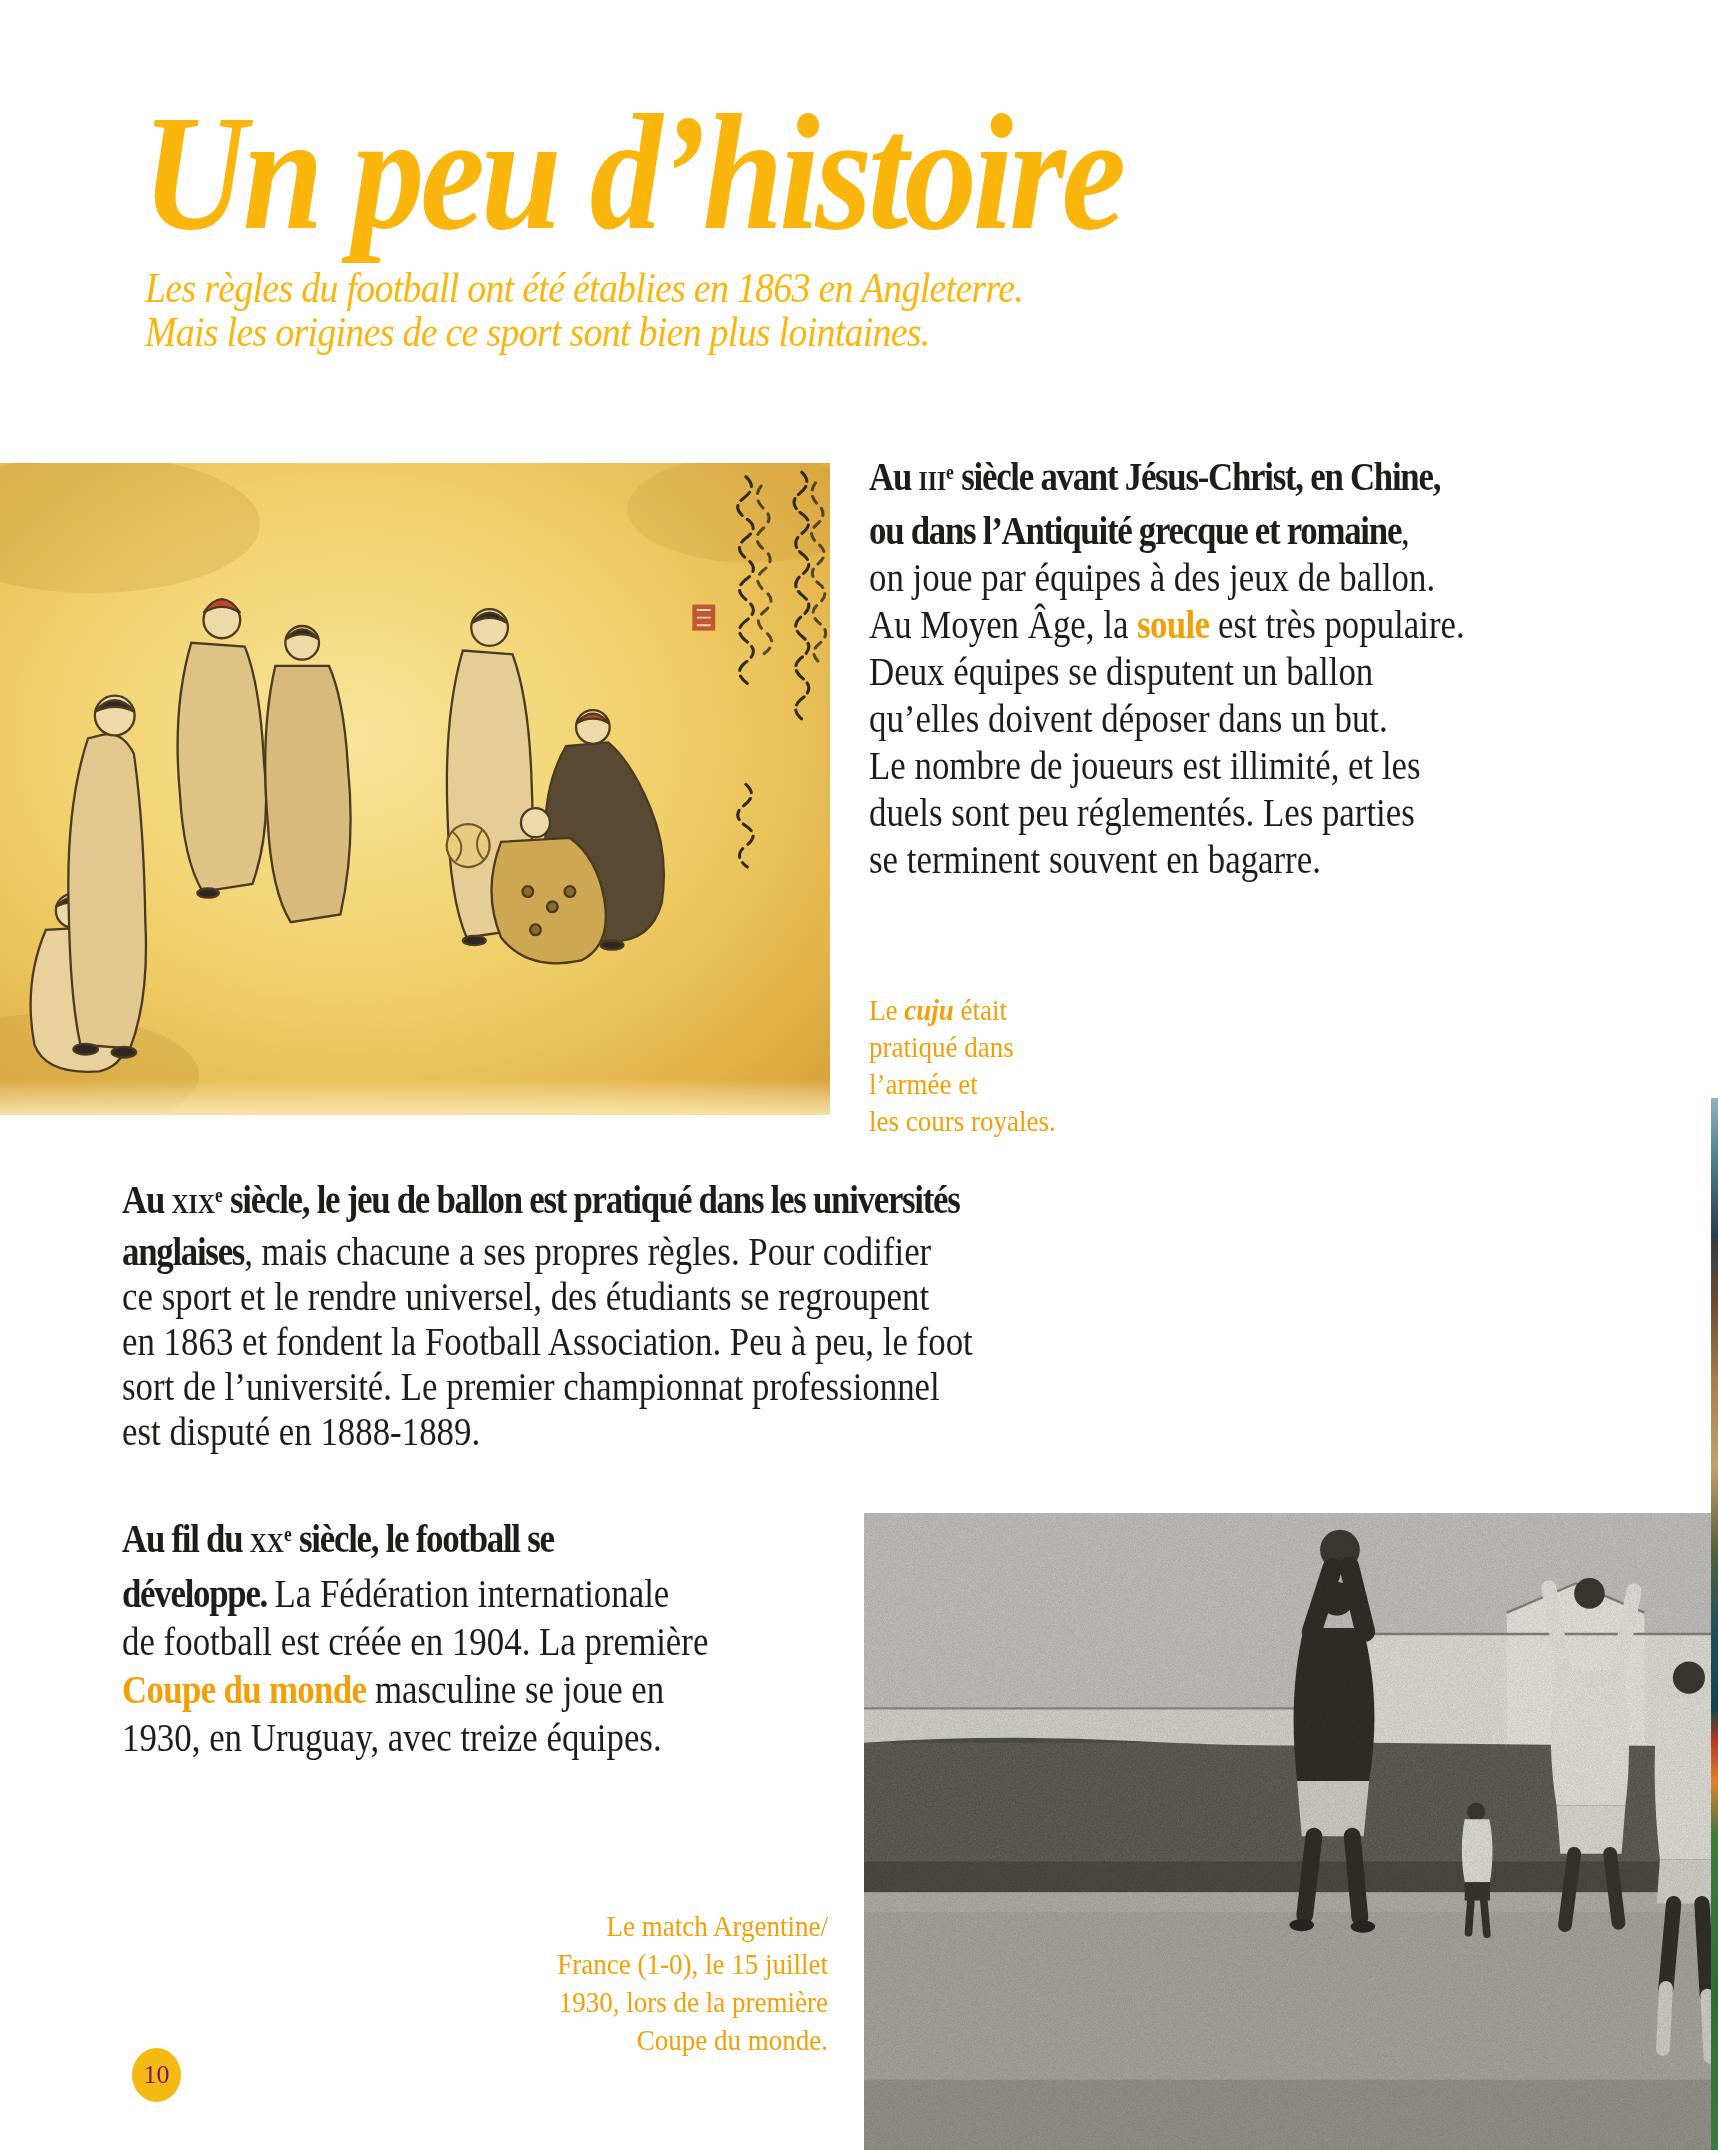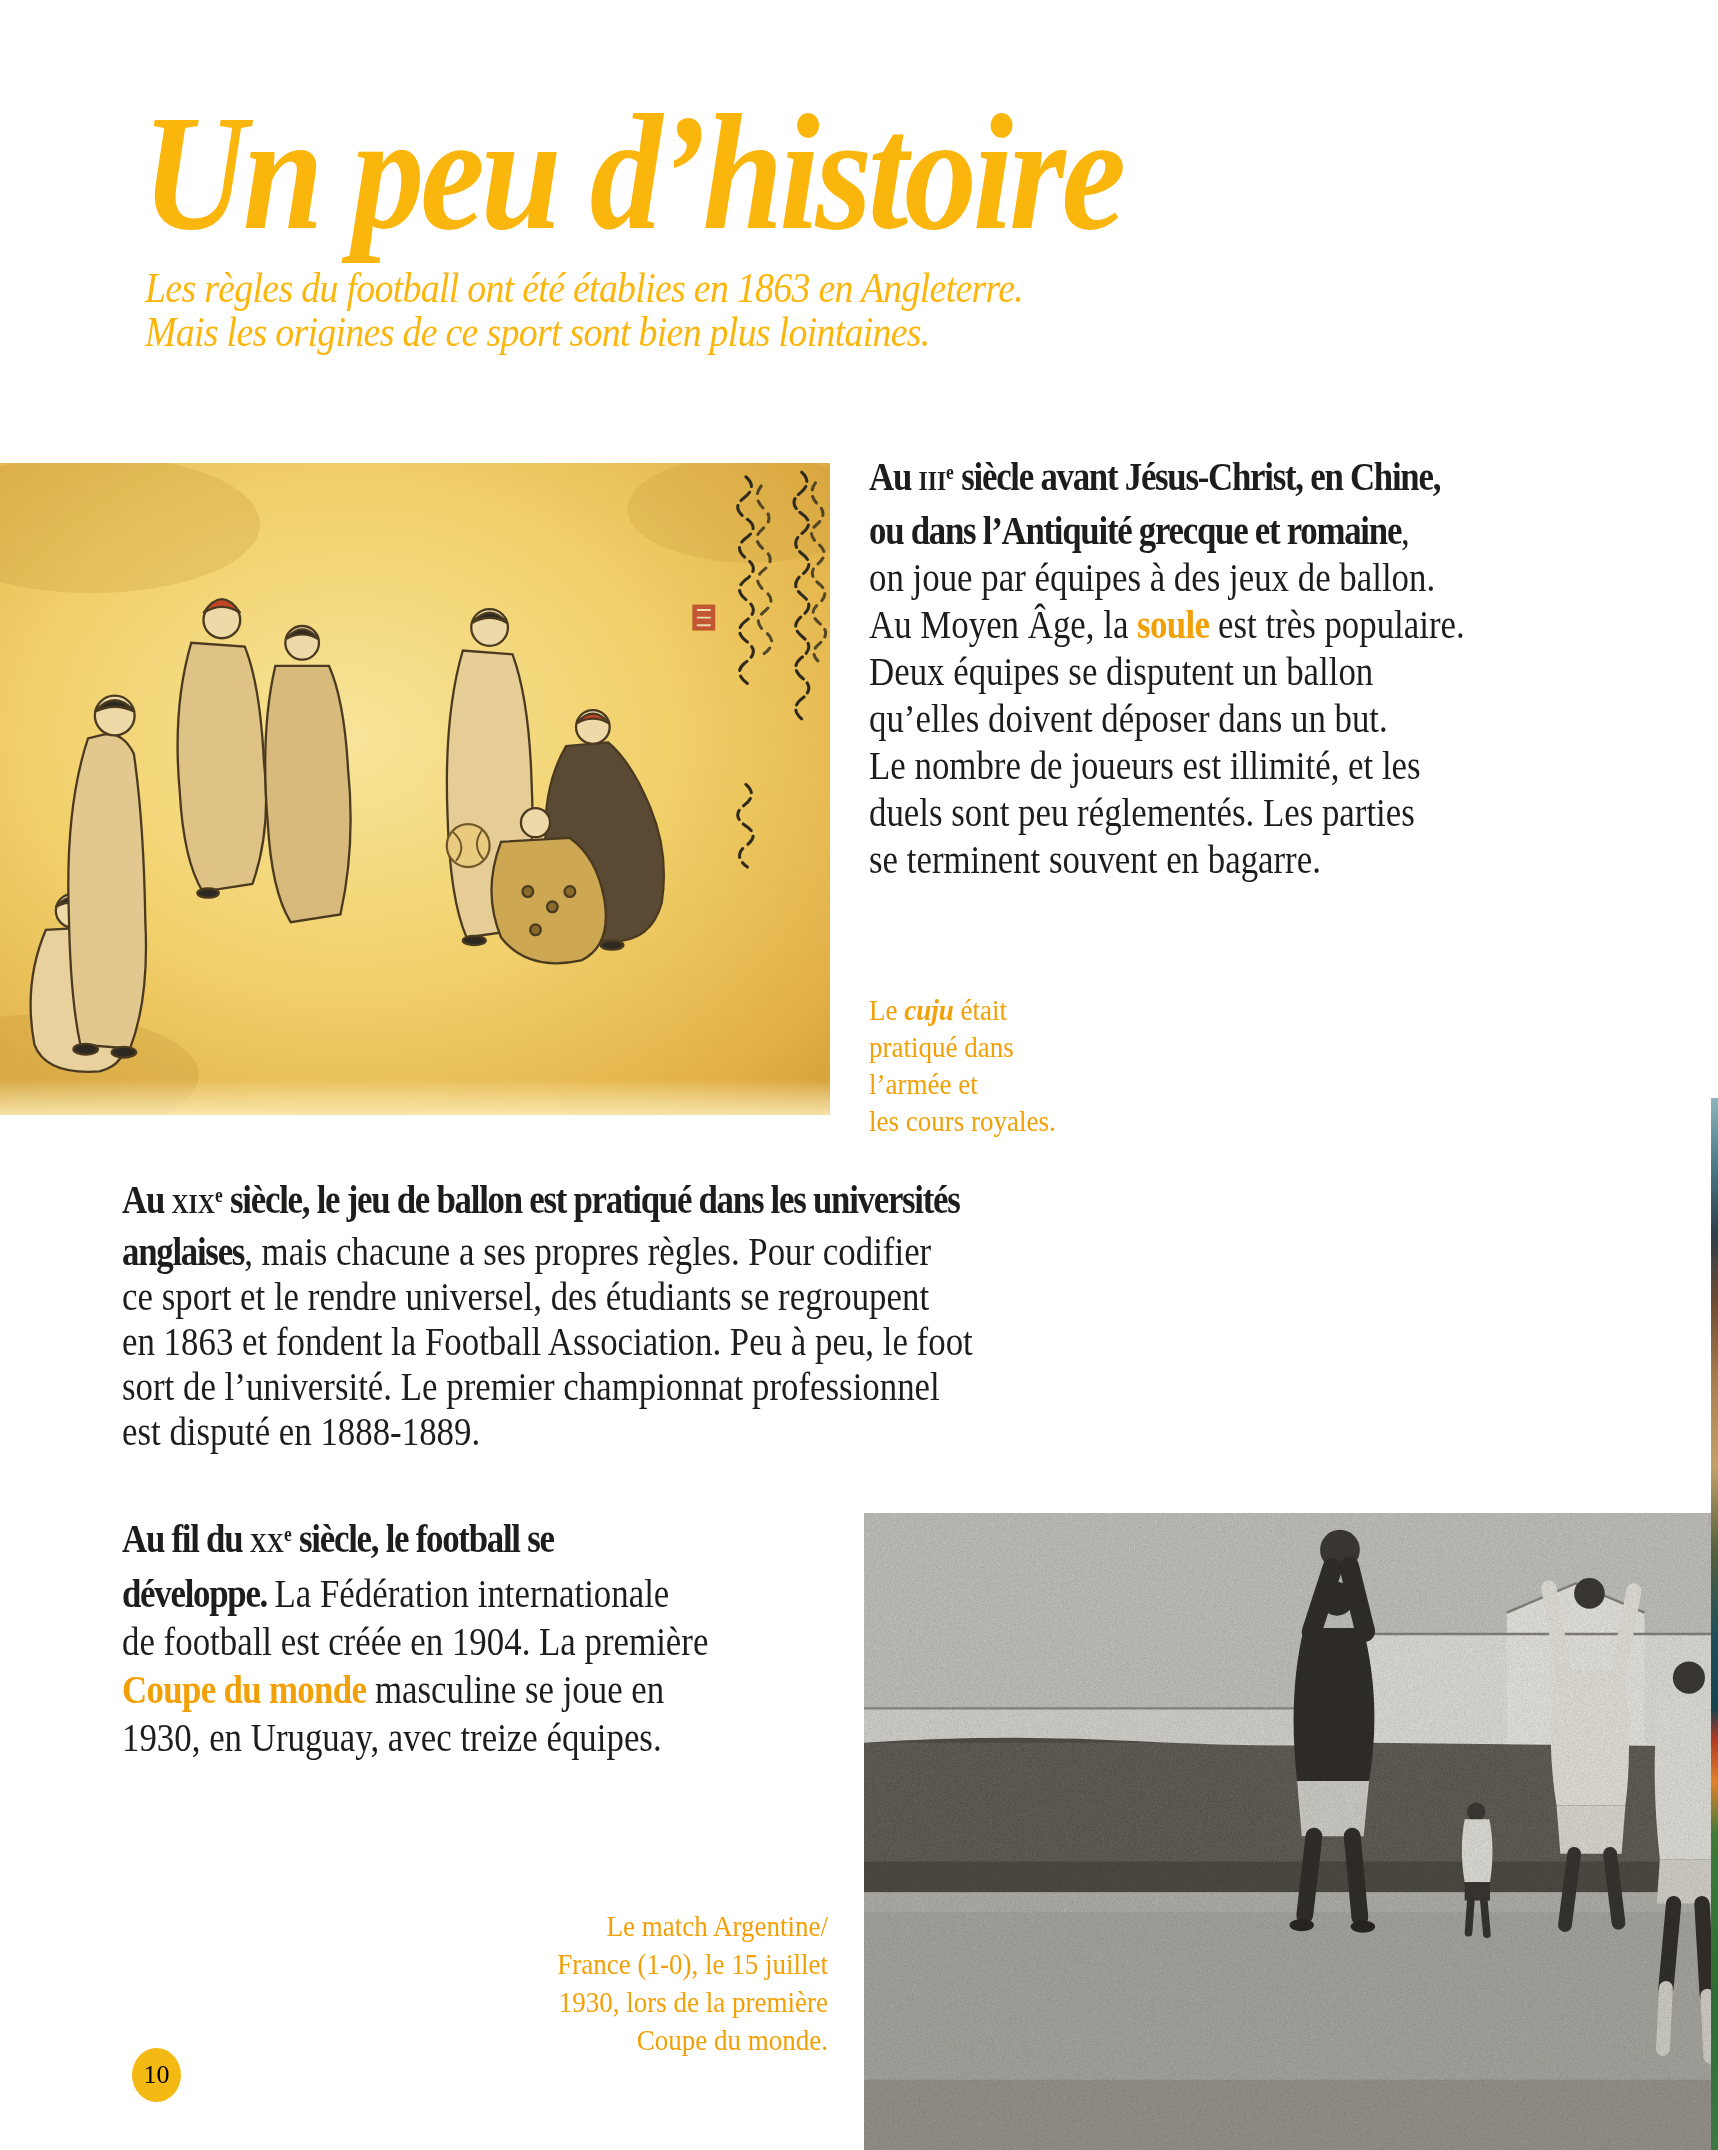--- a/index.html
+++ b/index.html
@@ -31,21 +31,21 @@
   #para2{left:122px;top:1177px;line-height:45px;}
   #para3{left:122px;top:1514px;line-height:48px;}
   #caption2{left:369px;top:1907px;width:459px;text-align:right;line-height:38px;
             transform-origin:right top;}
   .painting{position:absolute;left:0;top:463px;width:830px;height:652px;}
   .photo{position:absolute;left:864px;top:1513px;width:854px;height:638px;}
   .painting svg,.photo svg{display:block;width:100%;height:100%;}
   .page-badge{position:absolute;left:132px;top:2048px;width:49px;height:54px;
               background:var(--badge);border-radius:50%;
               display:flex;align-items:center;justify-content:center;
-              color:#000000;font-size:26px;font-weight:400;}
+              color:#701a75;font-size:26px;font-weight:400;}
   .edge-sliver{position:absolute;left:1711px;top:1098px;width:6.9px;height:1052px;
       background:linear-gradient(180deg,
         #8fb4bc 0%, #4f7d8a 6%, #2e3d4a 13%, #6b4a33 19%, #a97e4f 27%,
         #c2a06a 35%, #55603f 43%, #1f4e5a 51%, #16424e 58%, #b03a24 61%,
         #e0812e 65%, #3f7a3a 70%, #2e6e34 85%, #3a7a40 100%);}
 </style>
 </head>
 <body>
 
 <div class="page">

